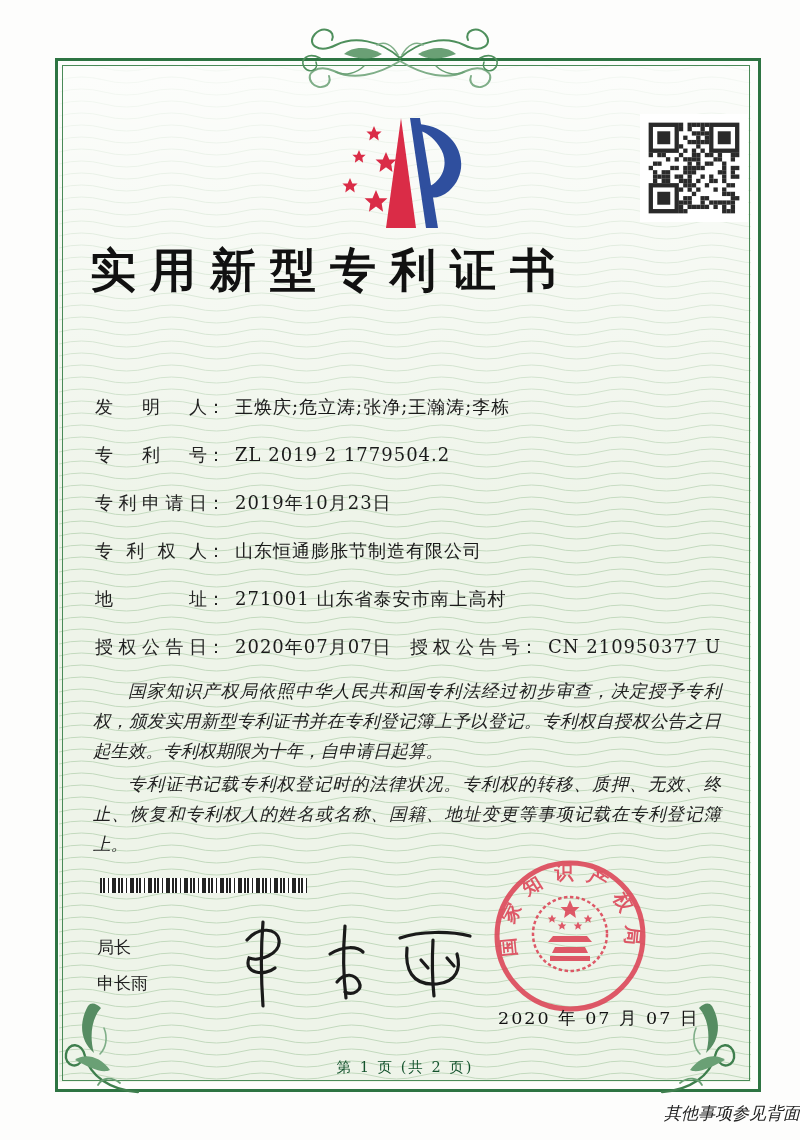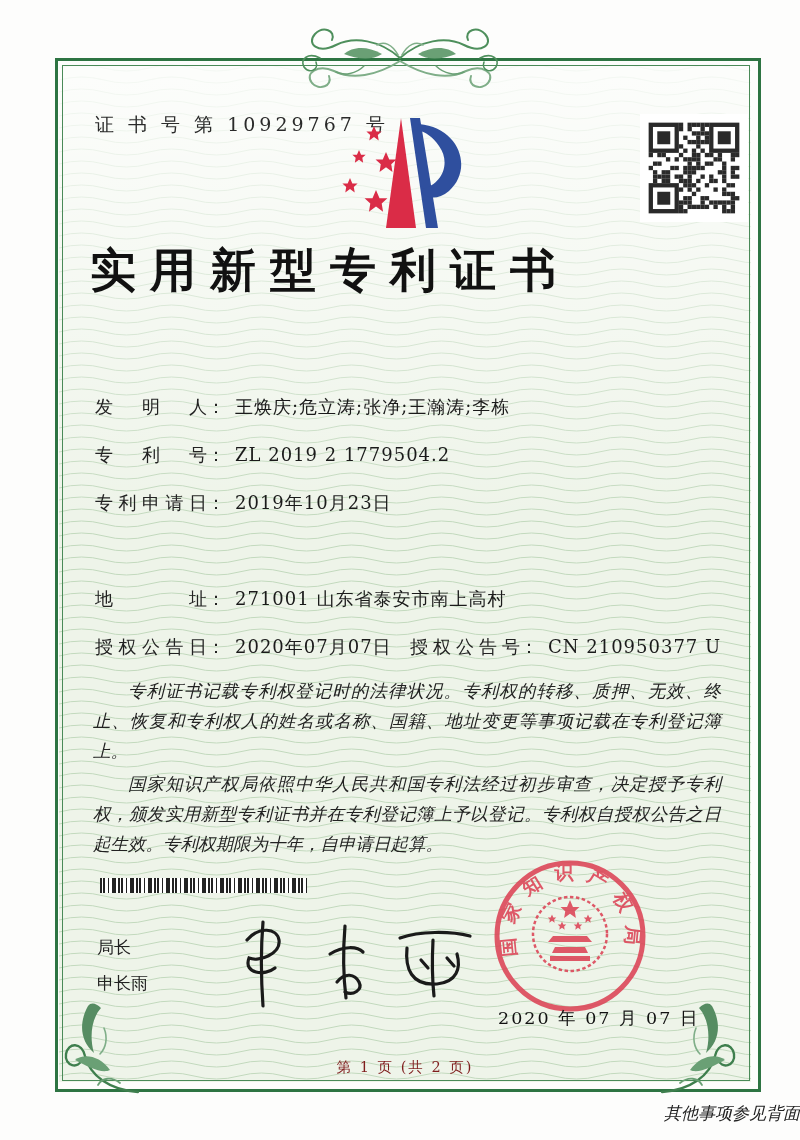--- a/index.html
+++ b/index.html
@@ -27,21 +27,21 @@
   .paras p{margin:0 0 3px 0;text-indent:2em;}
 
   .barcode{left:100px;top:878px;width:207px;height:15px;
     background:repeating-linear-gradient(90deg,#222 0 2px,#fff 2px 3px,#222 3px 5px,
       #fff 5px 8px,#222 8px 9px,#fff 9px 12px,#222 12px 16px,#fff 16px 18px);}
 
   .sig-title{left:97px;top:936px;font-size:17px;font-family:Liberation Serif, serif;color:#222;}
   .sig-name{left:97px;top:972px;font-size:17px;font-family:Liberation Mono, monospace;color:#222;}
 
   .seal-date{left:498px;top:1006px;font-size:17.5px;letter-spacing:2px;color:#111;}
-  .footer-page{left:55px;top:1058px;width:700px;text-align:center;font-size:14.5px;letter-spacing:2px;color:#7f1d1d;}
+  .footer-page{left:55px;top:1058px;width:700px;text-align:center;font-size:14.5px;letter-spacing:2px;color:#14532d;}
   .back-note{left:0;top:1102px;width:800px;text-align:right;font-size:17px;font-style:italic;color:#222;}
 
   svg{display:block;}
 </style>
 </head>
 <body>
 
 <div class="page">
 
   <div class="abs interior">
@@ -95,21 +95,20 @@
       <g fill="none" stroke="#3f7f4e" stroke-width="2.4" stroke-linecap="round">
         <path d="M90,94 C62,92 42,78 37,58 C34,44 20,44 18,56 C16,68 31,72 34,61"></path>
         <path d="M40,8 C30,26 33,44 46,55 C41,38 44,20 53,10 C48,5 43,4 40,8 Z" fill="#568c62" stroke="none"></path>
         <path d="M62,72 C52,58 36,55 27,62 C40,69 54,76 62,72 Z" fill="#6aa075" stroke="none"></path>
         <path d="M72,85 C63,78 54,80 50,87" stroke-width="1.8" stroke="#6aa075"></path>
         <path d="M56,30 C60,40 58,50 52,56" stroke-width="1.6" stroke="#7fae88"></path>
       </g>
     </svg>
   </div>
 
-  <div class="abs certno">证 书 号 第 10929767 号</div>
 
   <div class="abs" style="left:337px;top:112px;">
     <svg width="135" height="122" viewBox="0 0 135 122">
       <defs>
         <path id="star" d="M0,-1 L0.294,-0.309 L0.951,-0.309 L0.476,0.118 L0.588,0.809 L0,0.382 L-0.588,0.809 L-0.476,0.118 L-0.951,-0.309 L-0.294,-0.309 Z"></path>
       </defs>
       <g fill="#da2c47">
         <use href="#star" transform="translate(37,22) scale(8)"></use>
         <use href="#star" transform="translate(22,45) scale(7)"></use>
         <use href="#star" transform="translate(49,51) scale(11)"></use>
@@ -287,34 +286,37 @@
 
   <div class="abs row" style="top:395px;">
     <span class="label">发明人</span><span class="colon">：</span><span class="value">王焕庆;危立涛;张净;王瀚涛;李栋</span>
   </div>
   <div class="abs row" style="top:443px;">
     <span class="label">专利号</span><span class="colon">：</span><span class="value">ZL 2019 2 1779504.2</span>
   </div>
   <div class="abs row" style="top:491px;">
     <span class="label">专利申请日</span><span class="colon">：</span><span class="value">2019年10月23日</span>
   </div>
+  <div class="abs row" style="top:539px;">
+    <span class="label">专利权人</span><span class="colon">：</span><span class="value">山东恒通膨胀节制造有限公司</span>
+  </div>
   <div class="abs row" style="top:587px;">
     <span class="label">地址</span><span class="colon">：</span><span class="value">271001 山东省泰安市南上高村</span>
   </div>
 
   <div class="abs row" style="top:635px;">
     <span class="label">授权公告日</span><span class="colon">：</span><span class="value">2020年07月07日</span>
     <span style="position:absolute;left:315px;">
       <span class="label" style="width:110px;">授权公告号</span><span class="colon">：</span><span class="value">CN 210950377 U</span>
     </span>
   </div>
 
   <div class="abs paras">
+    <p>国家知识产权局依照中华人民共和国专利法经过初步审查，决定授予专利权，颁发实用新型专利证书并在专利登记簿上予以登记。专利权自授权公告之日起生效。专利权期限为十年，自申请日起算。</p>
     <p>专利证书记载专利权登记时的法律状况。专利权的转移、质押、无效、终止、恢复和专利权人的姓名或名称、国籍、地址变更等事项记载在专利登记簿上。</p>
-    <p>国家知识产权局依照中华人民共和国专利法经过初步审查，决定授予专利权，颁发实用新型专利证书并在专利登记簿上予以登记。专利权自授权公告之日起生效。专利权期限为十年，自申请日起算。</p>
   </div>
 
   <div class="abs barcode"></div>
 
   <div class="abs sig-title">局长</div>
   <div class="abs sig-name">申长雨</div>
 
   <div class="abs" style="left:225px;top:916px;">
     <svg width="260" height="95" viewBox="0 0 260 95" fill="none" stroke="#1a1a1a" stroke-width="3.2" stroke-linecap="round">
       <path d="M38,6 C36,30 36,62 38,90"></path>

